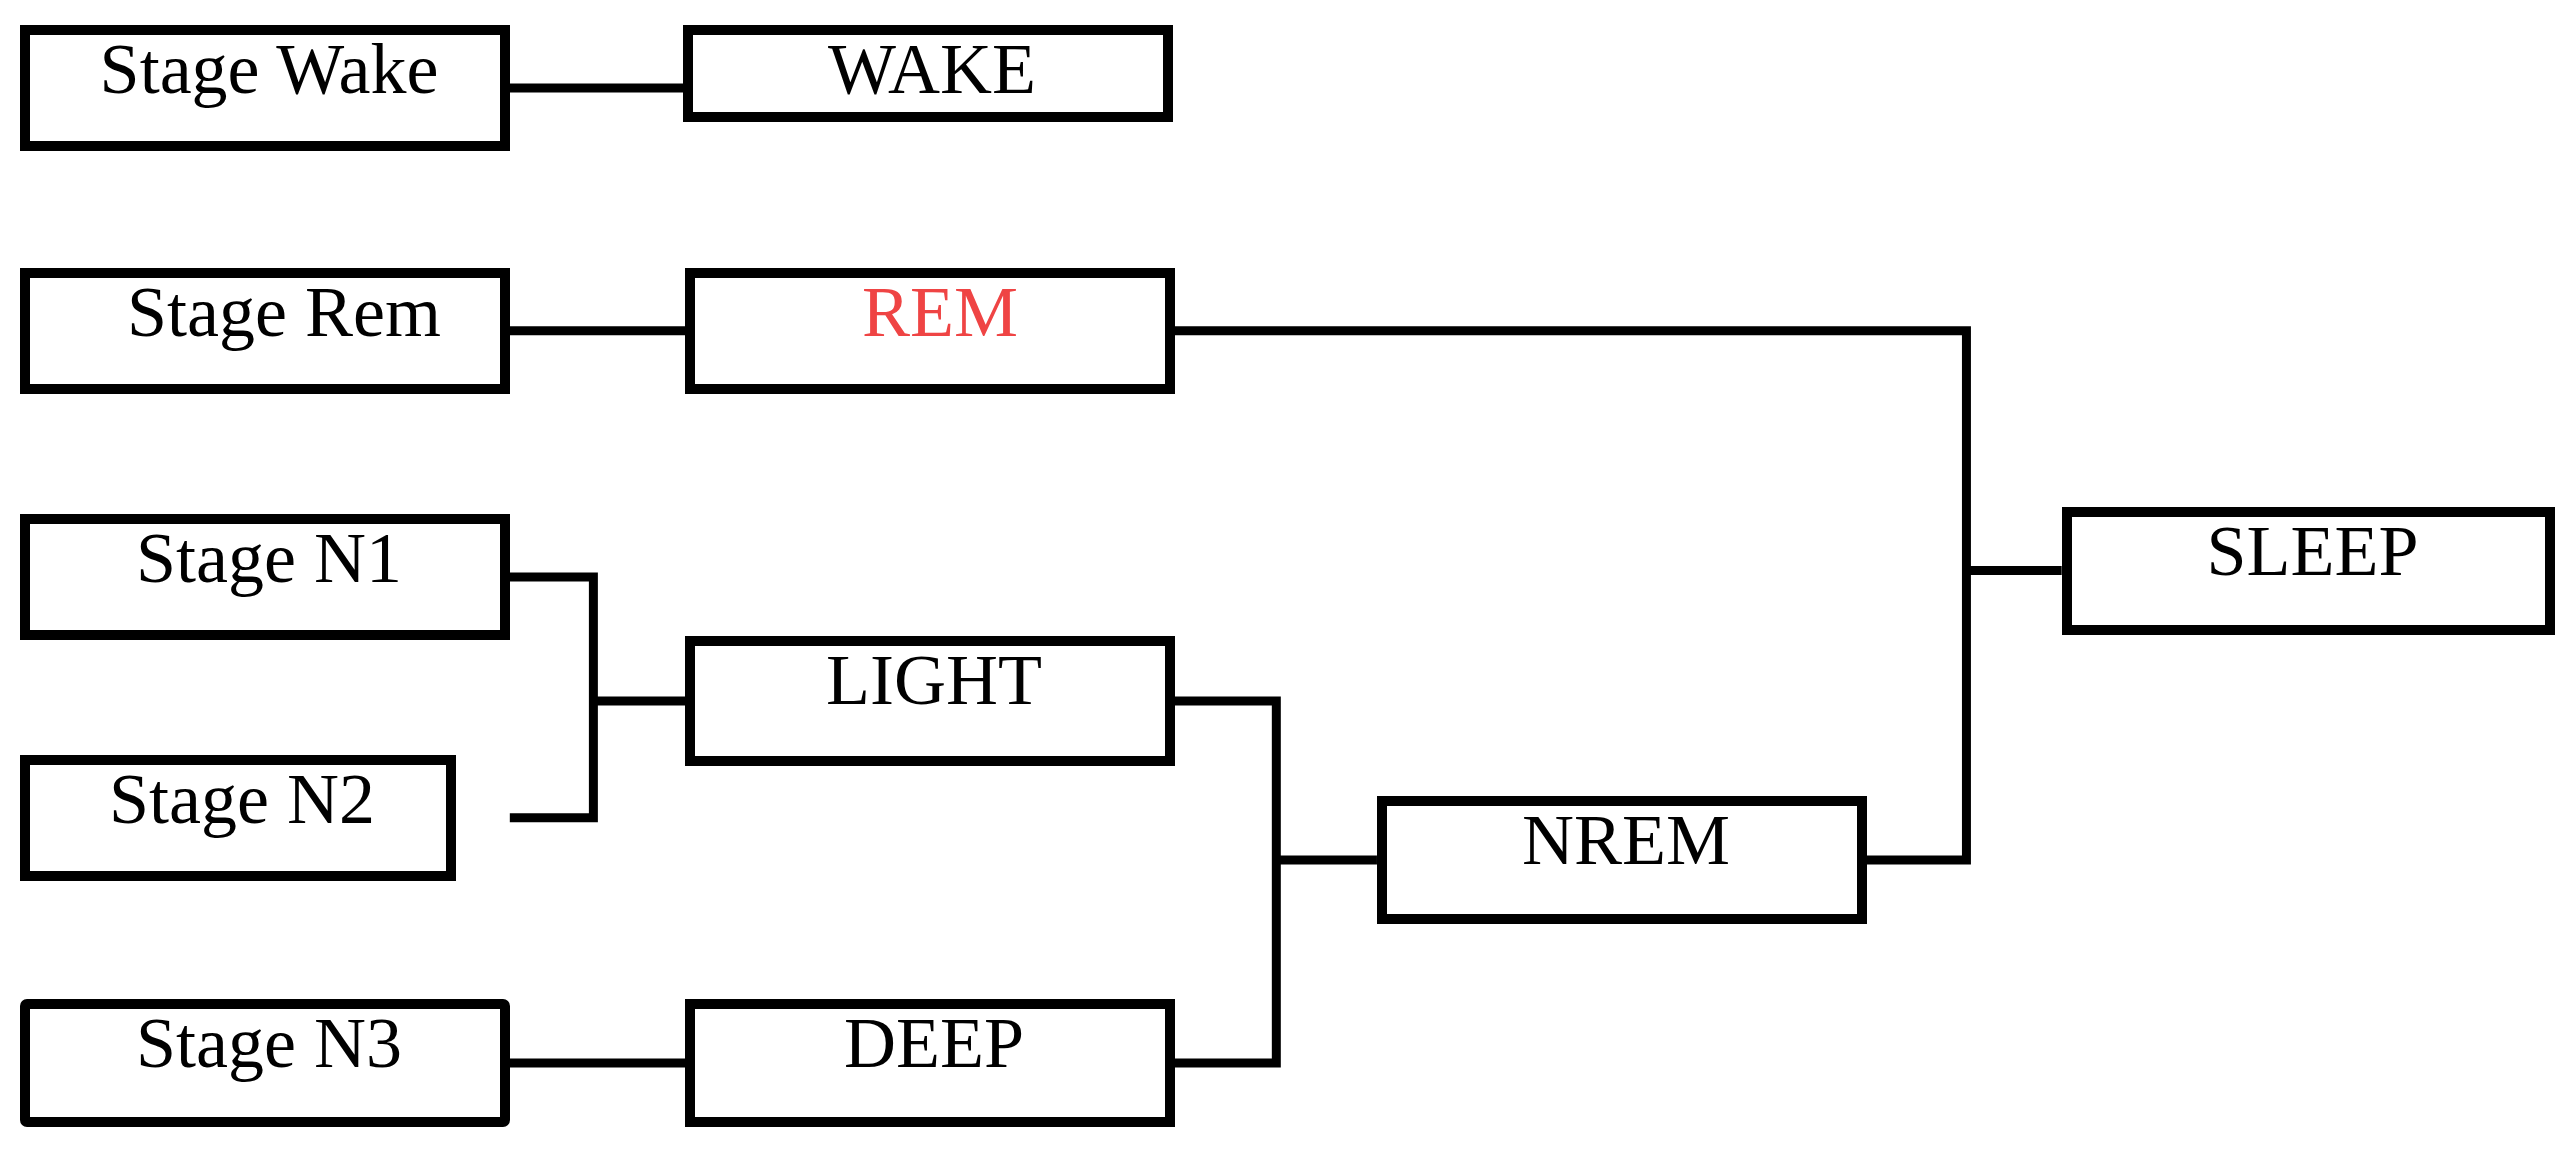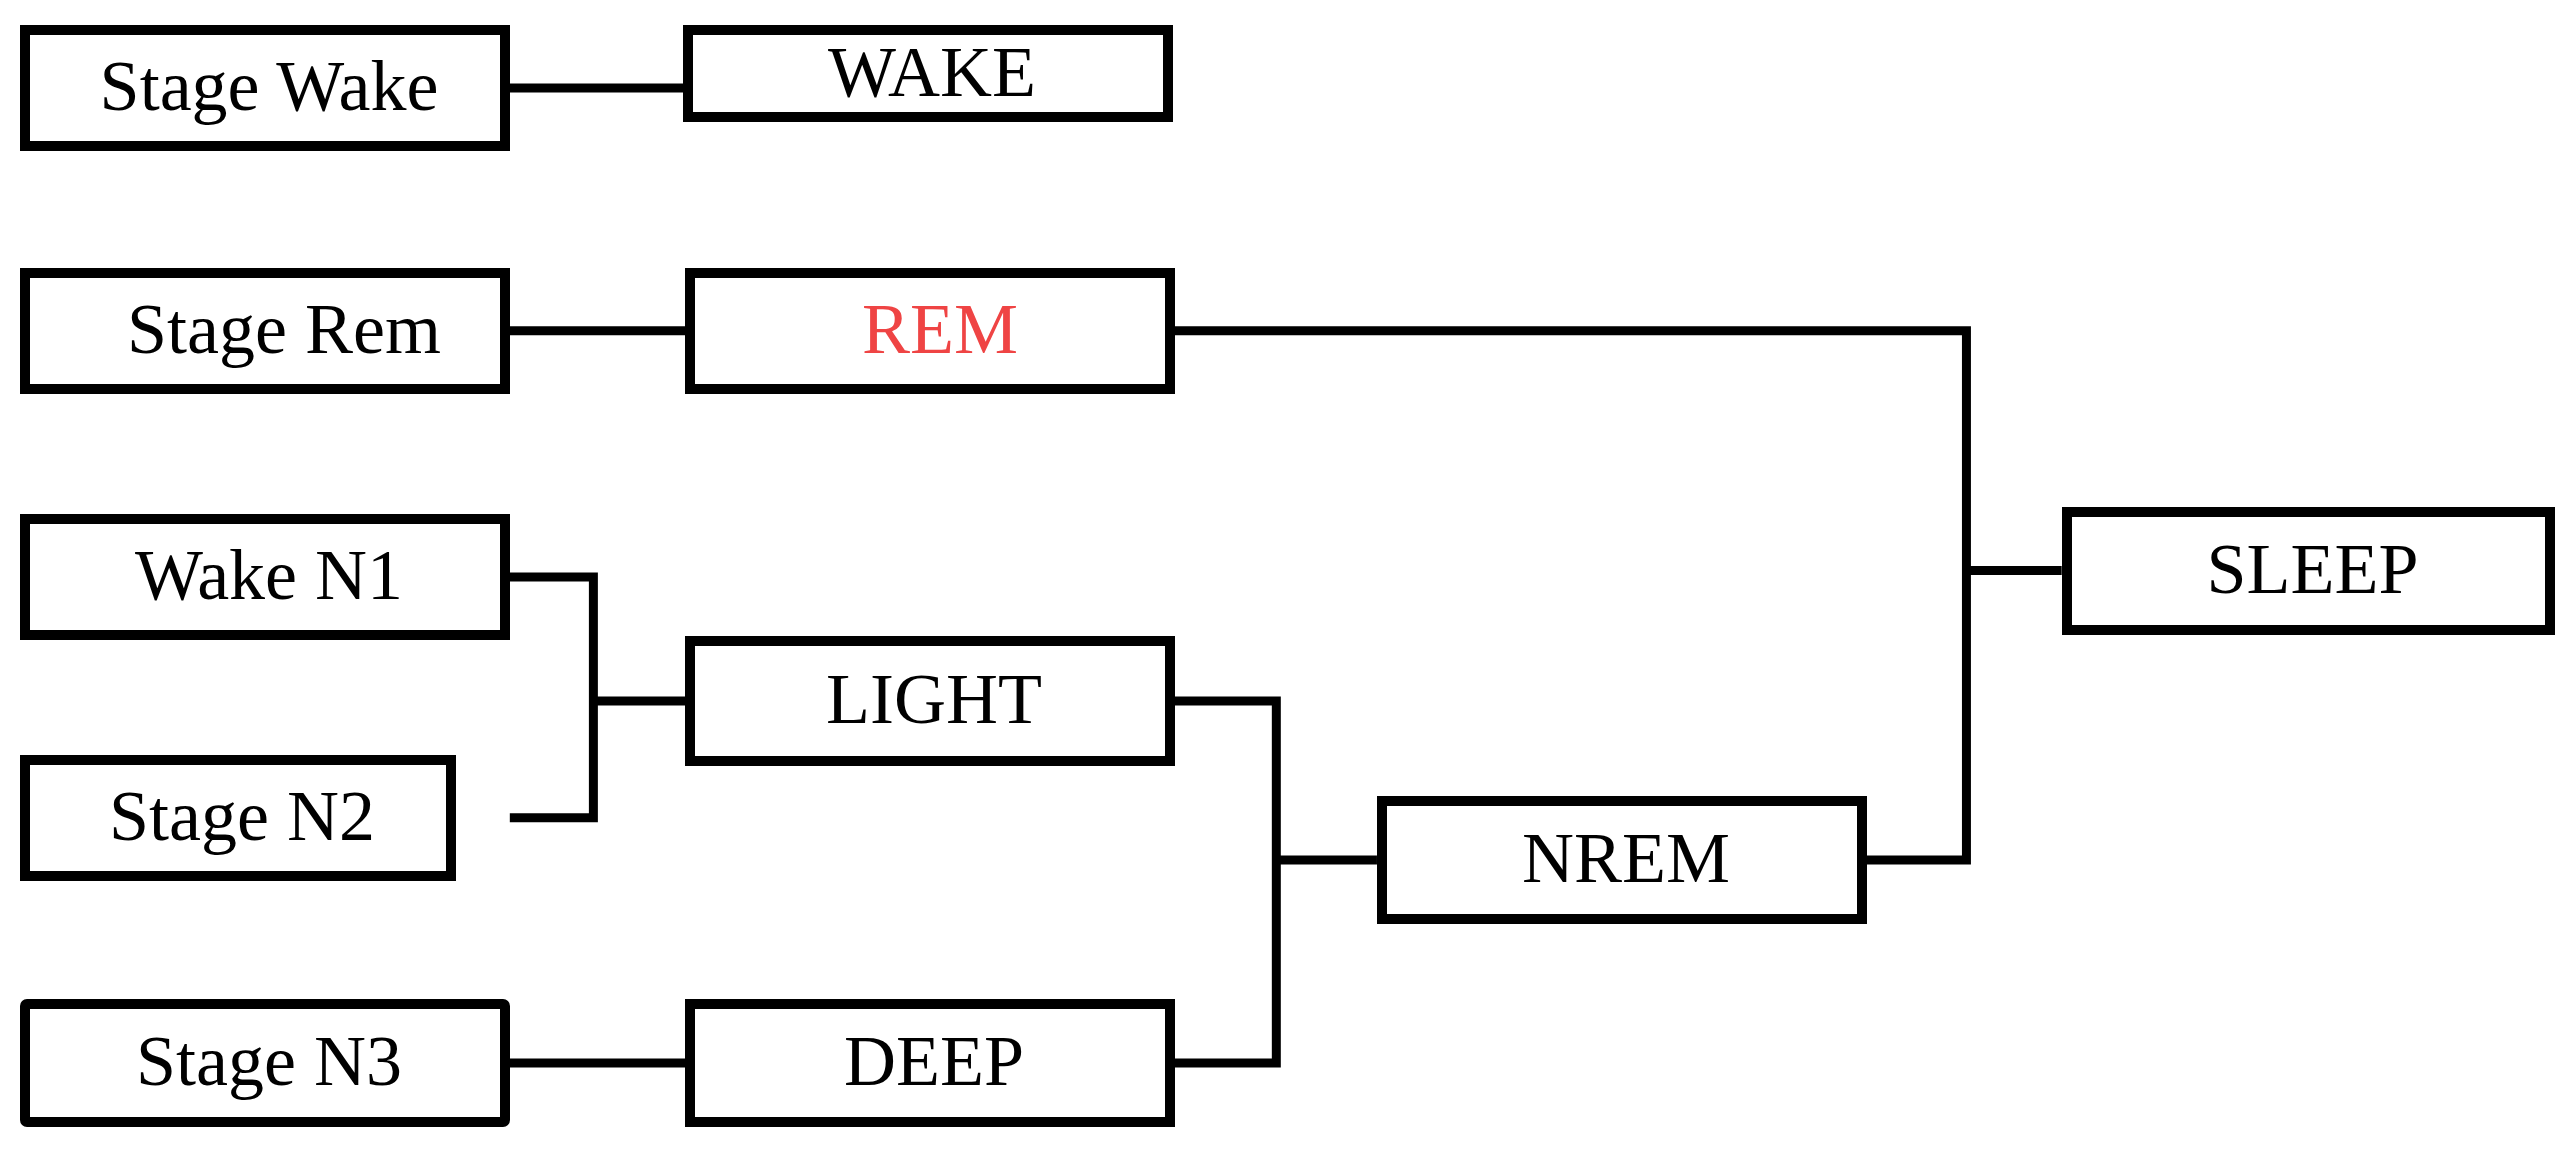--- a/index.html
+++ b/index.html
@@ -27,21 +27,20 @@
     stroke-width: 10px;
     stroke-linejoin: miter;
     stroke-linecap: butt;
   }
   .node {
     position: absolute;
     box-sizing: border-box;
     background: #ffffff;
     border: 10px solid #000000;
     display: flex;
-    align-items: center;
     justify-content: center;
     padding-left: 8px;
   }
   .node span {
     font-size: 72px;
     line-height: 1;
     color: #000000;
     white-space: nowrap;
     transform: translateY(-1.8px);
   }
@@ -68,21 +67,21 @@
     <div class="node" style="left: 683px; top: 25px; width: 490px; height: 97px; border-color: rgb(0, 0, 0); background: rgb(255, 255, 255);">
       <span style="color: rgb(0, 0, 0);">WAKE</span>
     </div>
     <div class="node" style="left: 20px; top: 268px; width: 490px; height: 126px; border-color: rgb(0, 0, 0); background: rgb(255, 255, 255);">
       <span style="color: rgb(0, 0, 0); margin-left: 30px;">Stage Rem</span>
     </div>
     <div class="node" style="left: 685px; top: 268px; width: 490px; height: 126px; border-color: rgb(0, 0, 0); background: rgb(255, 255, 255);">
       <span style="color: #ef4444; margin-left: 12px;">REM</span>
     </div>
     <div class="node" style="left: 20px; top: 514px; width: 490px; height: 126px; border-color: rgb(0, 0, 0); background: rgb(255, 255, 255);">
-      <span style="color: rgb(0, 0, 0);">Wake N1</span>
+      <span style="color: rgb(0, 0, 0);">Stage N1</span>
     </div>
     <div class="node" style="left: 20px; top: 755px; width: 436px; height: 126px; border-color: rgb(0, 0, 0); background: rgb(255, 255, 255);">
       <span style="color: rgb(0, 0, 0);">Stage N2</span>
     </div>
     <div class="node" style="left: 685px; top: 636px; width: 490px; height: 130px; border-color: rgb(0, 0, 0); background: rgb(255, 255, 255);">
       <span style="color: rgb(0, 0, 0);">LIGHT</span>
     </div>
     <div class="node" style="left: 20px; top: 999px; width: 490px; height: 128px; border-color: rgb(0, 0, 0); background: rgb(255, 255, 255); border-radius: 7px;">
       <span style="color: rgb(0, 0, 0);">Stage N3</span>
     </div>

